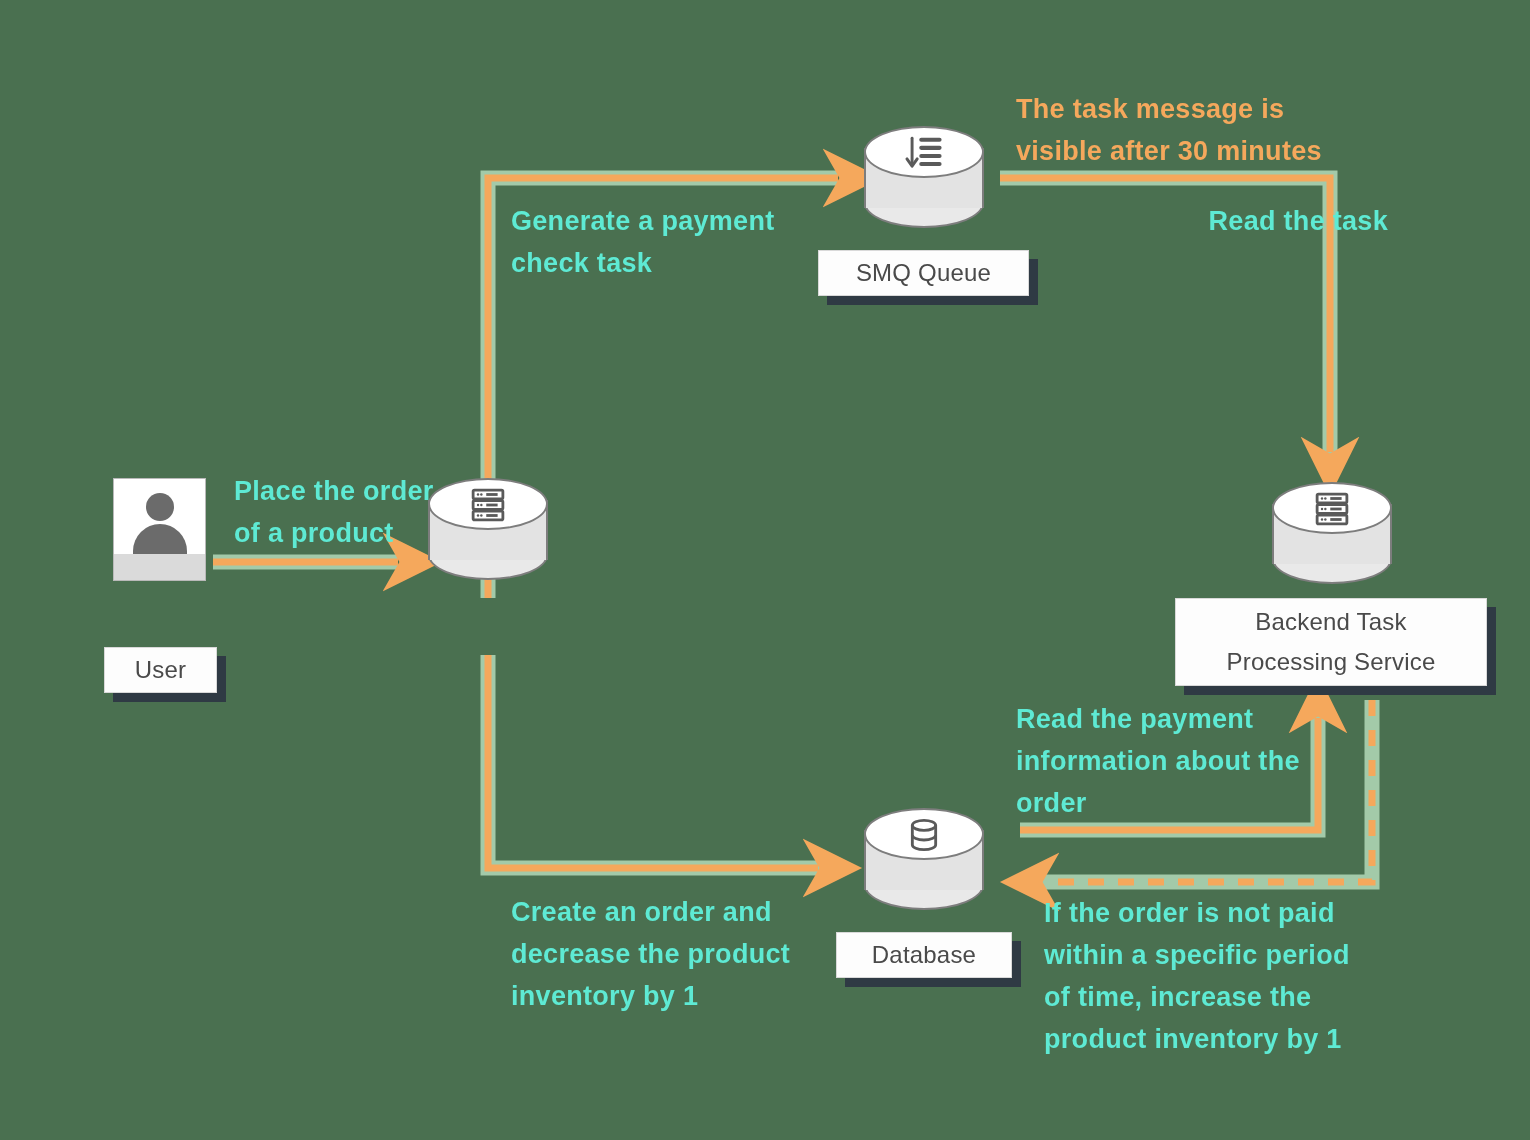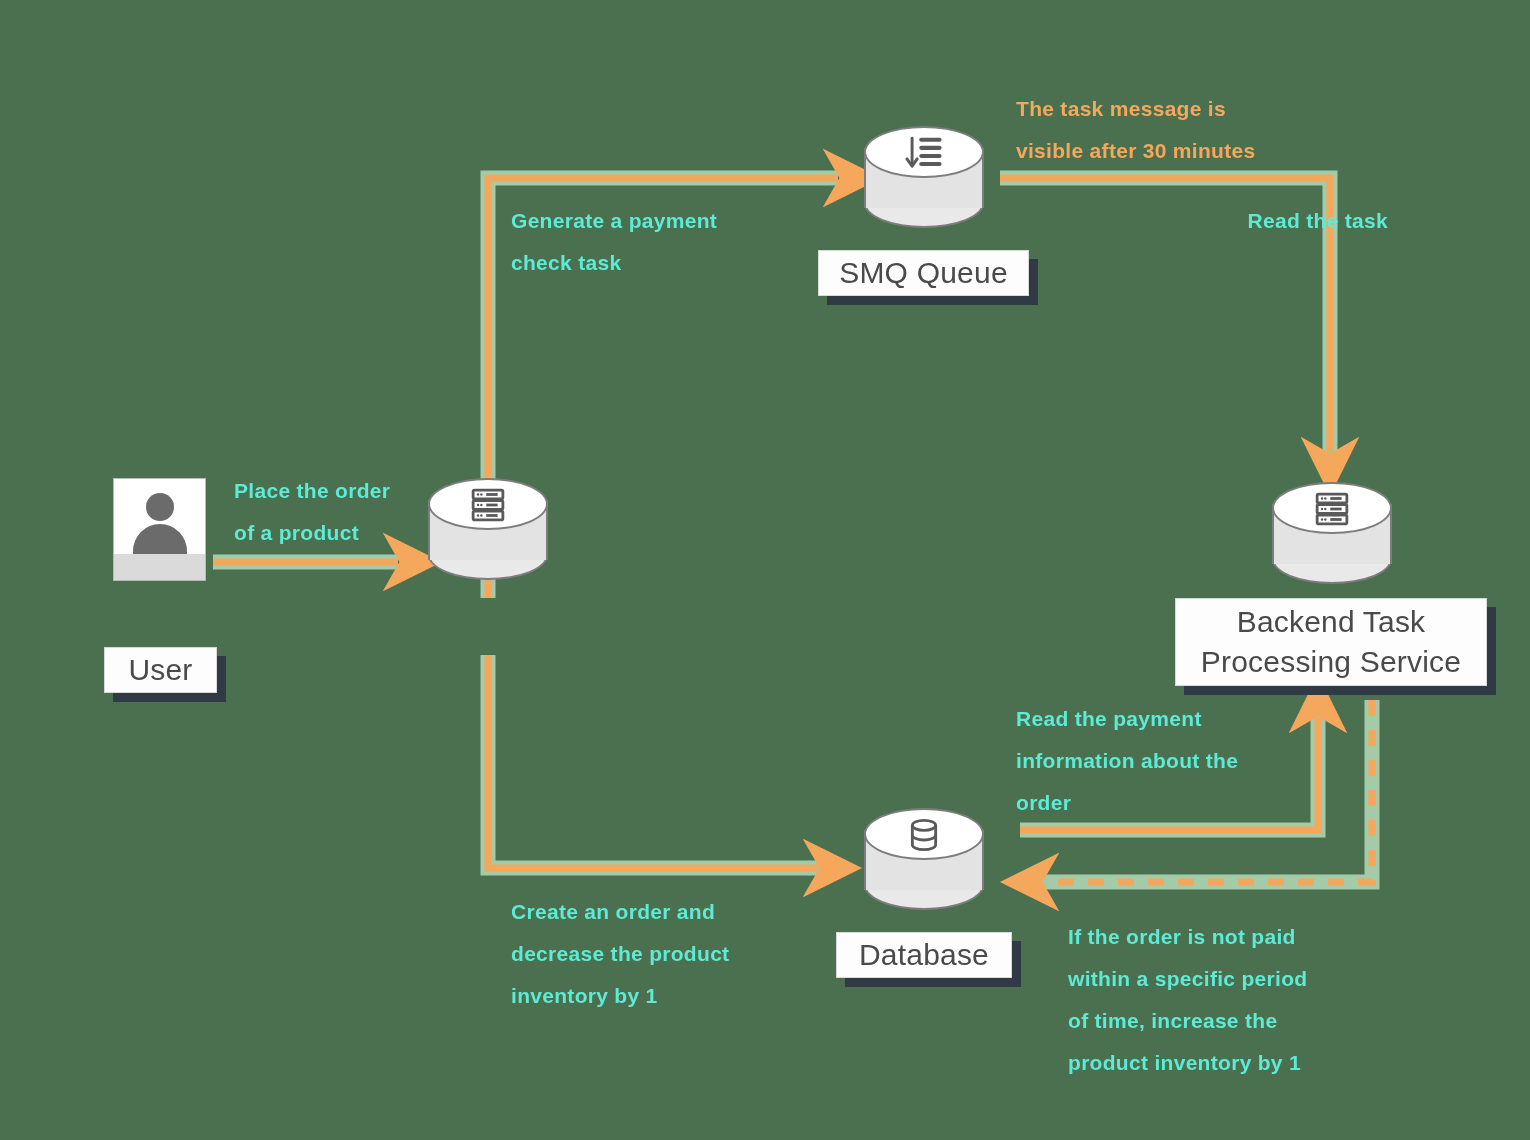--- a/index.html
+++ b/index.html
@@ -29,21 +29,21 @@
     pointer-events: none;
   }
 
   
   .node-label {
     position: absolute;
     background: #fdfdfd;
     border: 1px solid #d9d9d9;
     box-shadow: 9px 9px 0 0 #2f3a44;
     color: #4a4a4a;
-    font-size: 30px;
+    font-size: 24px;
     line-height: 40px;
     text-align: center;
     display: flex;
     align-items: center;
     justify-content: center;
     flex-direction: column;
     padding: 6px 14px;
     box-sizing: border-box;
     white-space: pre-line;
     letter-spacing: 0.2px;
@@ -129,21 +129,21 @@
     transform: translateX(-50%);
     width: 54px; height: 30px;
     background: #6b6b6b;
     border-top-left-radius: 27px;
     border-top-right-radius: 27px;
   }
 
   
   .edge-text {
     position: absolute;
-    font-size: 21px;
+    font-size: 27px;
     line-height: 42px;
     font-weight: bold;
     white-space: pre-line;
     letter-spacing: 0.3px;
   }
   .edge-text.dark  { color: #5eead4; }
   .edge-text.amber { color: #f5a85c; }
 </style>
 </head>
 <body>
@@ -284,18 +284,18 @@
 visible after 30 minutes</div>
 
   <div class="edge-text dark" style="left:511px; top:891px; width:300px;">Create an order and
 decrease the product
 inventory by 1</div>
 
   <div class="edge-text dark" style="left:1016px; top:698px; width:300px;">Read the payment
 information about the
 order</div>
 
-  <div class="edge-text dark" style="left:1044px; top:916px; width:330px;margin-left:24px;">If the order is not paid
+  <div class="edge-text dark" style="left:1044px; top:892px; width:330px;">If the order is not paid
 within a specific period
 of time, increase the
 product inventory by 1</div>
 
 </div>
 
 </body></html>

